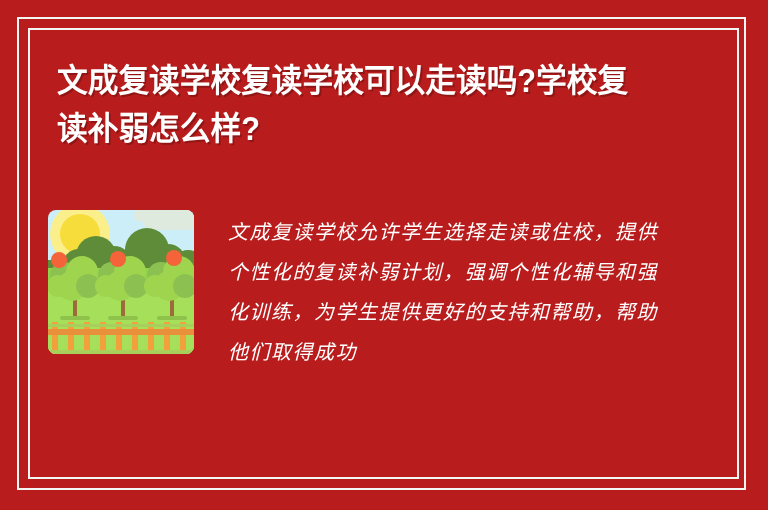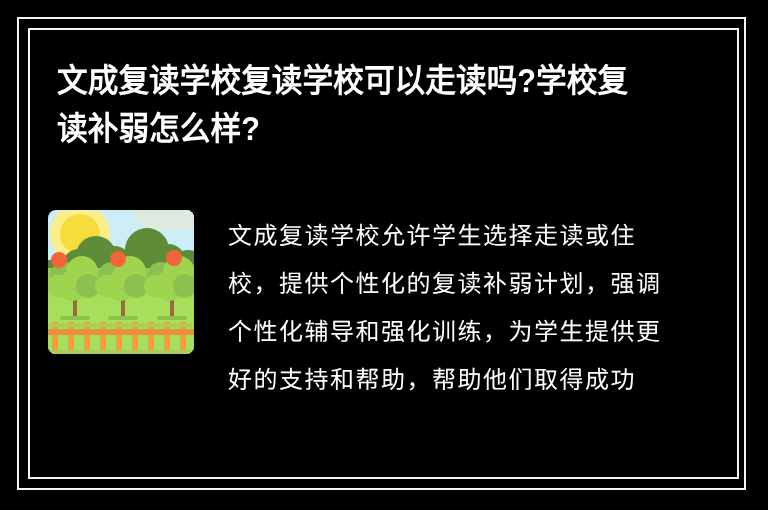--- a/index.html
+++ b/index.html
@@ -4,21 +4,21 @@
 <style>
   html, body {
     margin: 0;
     padding: 0;
     background: #062b1a;
   }
   #card {
     position: relative;
     width: 768px;
     height: 510px;
-    background: #000000;
+    background: #b91c1c;
     overflow: hidden;
     font-family: "Liberation Sans", "DejaVu Sans", sans-serif;
   }
 
   
   .frame-outer {
     position: absolute;
     left: 17px; top: 17px;
     width: 729px; height: 473px;
     border: 2px solid #f2f7f4;
@@ -51,24 +51,25 @@
     white-space: pre-wrap;
   }
 
   
   .body-copy {
     position: absolute;
     left: 228px;
     top: 212px;
     width: 440px;
     color: #ffffff;
-    font-size: 24px;
-    line-height: 48px;
+    font-size: 20px;
+    line-height: 40px;
     letter-spacing: 1.5px;
     font-family: "DejaVu Serif", "Liberation Serif", serif;
+    font-style: italic;
     white-space: pre-wrap;
   }
 
   
   .illus {
     position: absolute;
     left: 48px;
     top: 198px;
     width: 160px;
     height: 165px;

